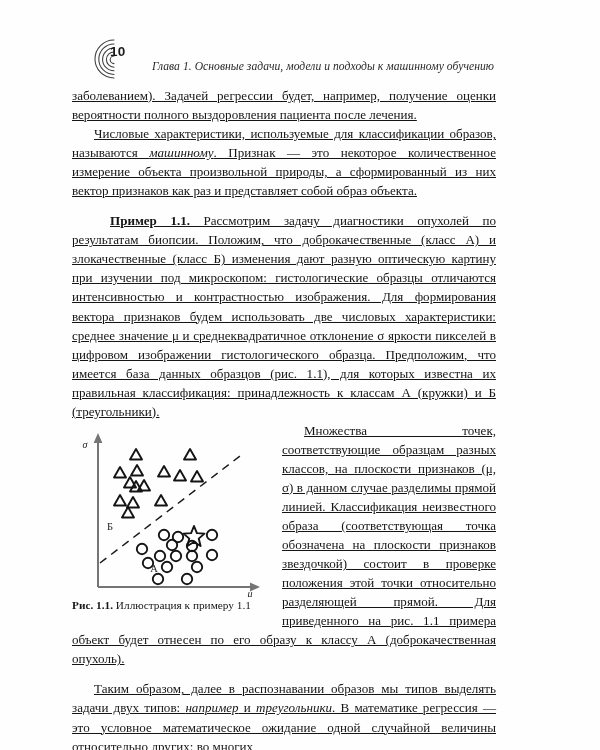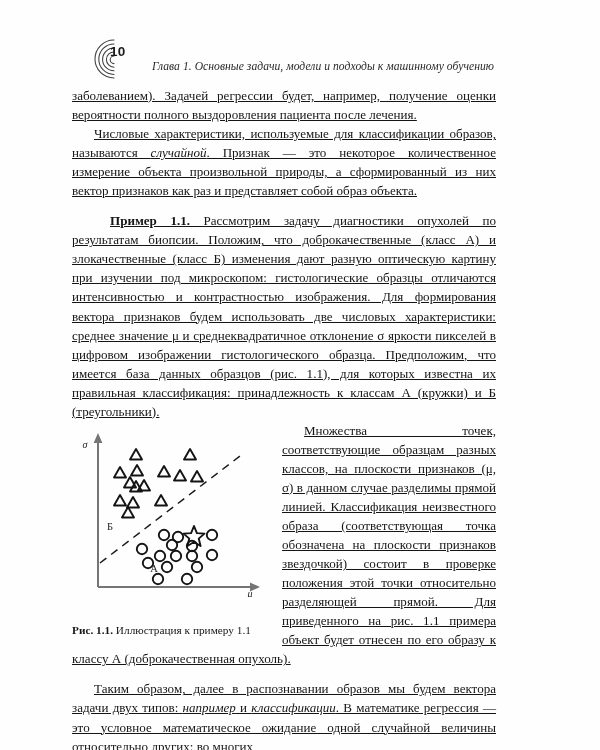--- a/index.html
+++ b/index.html
@@ -104,21 +104,21 @@
   }
   .figure-plot {
     width: 196px;
     height: 172px;
     position: relative;
   }
   .figure-plot svg { display: block; }
 
   .figure-caption {
     width: 188px;
-    margin-top: 26px;
+    margin-top: 1px;
     font-size: 11.3px;
     line-height: 15px;
     text-align: justify;
     text-indent: 0;
     color: #161616;
   }
   .figure-caption .cap-label {
     font-weight: bold;
   }
 
@@ -145,21 +145,21 @@
 
     <div class="page-number">10</div>
 
     <div class="running-title">Глава 1. Основные задачи, модели и подходы к машинному обучению</div>
   </div>
 
   <div class="content clearfix">
 
     <p class="noindent"><span>заболеванием). Задачей регрессии будет, например, получение оценки вероятности полного выздоровления пациента после лечения.</span></p>
 
-    <p><span>Числовые характеристики, используемые для классификации образов, называются </span><em>случайной</em><span>. Признак — это некоторое количественное измерение объекта произвольной природы, а сформированный из них вектор признаков как раз и представляет собой образ объекта.</span></p>
+    <p><span>Числовые характеристики, используемые для классификации образов, называются </span><em>машинному</em><span>. Признак — это некоторое количественное измерение объекта произвольной природы, а сформированный из них вектор признаков как раз и представляет собой образ объекта.</span></p>
 
     <p class="gap-para"><span class="bold">Пример 1.1.</span><span> Рассмотрим задачу диагностики опухолей по результатам биопсии. Положим, что доброкачественные (класс А) и злокачественные (класс Б) изменения дают разную оптическую картину при изучении под микроскопом: гистологические образцы отличаются интенсивностью и контрастностью изображения. Для формирования вектора признаков будем использовать две числовых характеристики: среднее значение μ и среднеквадратичное отклонение σ яркости пикселей в цифровом изображении гистологического образца. Предположим, что имеется база данных образцов (рис. 1.1), для которых известна их правильная классификация: принадлежность к классам А (кружки) и Б (треугольники).</span></p>
 
     <div class="figure">
 
       <div class="figure-plot">
         <svg width="196" height="172" viewBox="0 0 196 172" xmlns="http://www.w3.org/2000/svg">
 
           <g>
             <line x1="26" y1="162" x2="26" y2="16" stroke="#757575" stroke-width="2"></line>
@@ -225,16 +225,16 @@
             <polygon points="122,101 124.9,108.1 132.5,108.6 126.7,113.6 128.6,121 122,117 115.4,121 117.3,113.6 111.5,108.6 119.1,108.1" fill="none" stroke="#141414" stroke-width="1.9" stroke-linejoin="round"></polygon>
           </g>
         </svg>
       </div>
 
       <div class="figure-caption"><span class="cap-label">Рис. 1.1.</span><span> Иллюстрация к примеру 1.1</span></div>
     </div>
 
     <p><span>Множества точек, соответствующие образцам разных классов, на плоскости признаков (μ, σ) в данном случае разделимы прямой линией. Классификация неизвестного образа (соответствующая точка обозначена на плоскости признаков звездочкой) состоит в проверке положения этой точки относительно разделяющей прямой. Для приведенного на рис. 1.1 примера объект будет отнесен по его образу к классу А (доброкачественная опухоль).</span></p>
 
-    <p class="gap-para"><span>Таким образом, далее в распознавании образов мы будем вектора задачи двух типов: </span><em>например</em><span> и </span><em>классификации</em><span>. В математике регрессия — это условное математическое ожидание одной случайной величины относительно других; во многих</span></p>
+    <p class="gap-para"><span>Таким образом, далее в распознавании образов мы типов выделять задачи двух типов: </span><em>например</em><span> и </span><em>треугольники</em><span>. В математике регрессия — это условное математическое ожидание одной случайной величины относительно других; во многих</span></p>
 
   </div>
 </div>
 
 </body></html>

